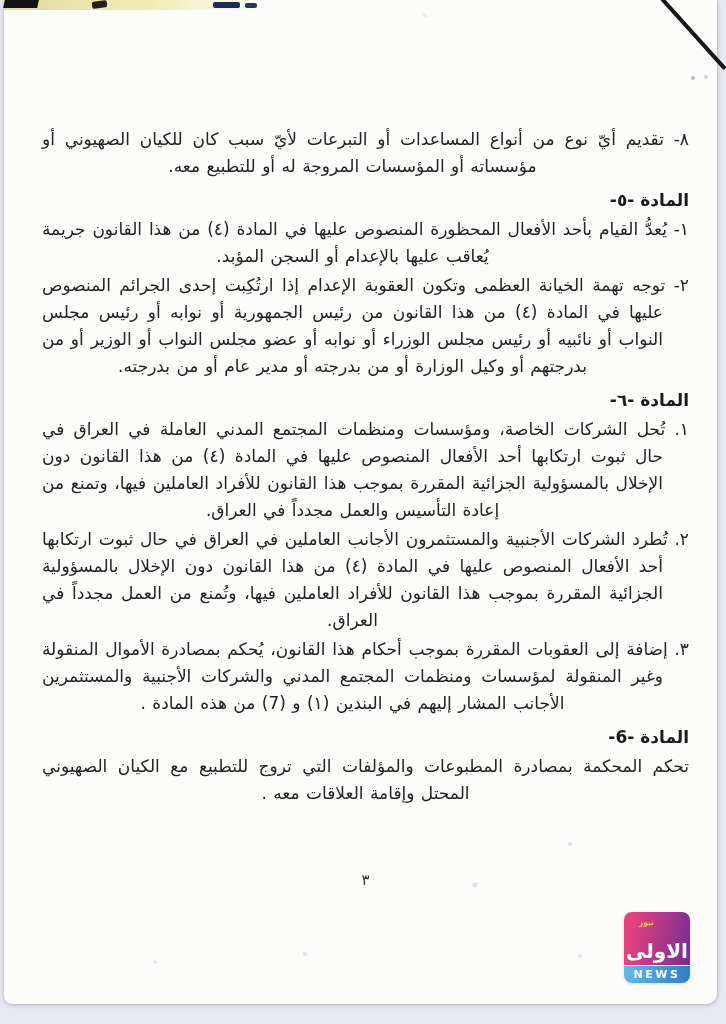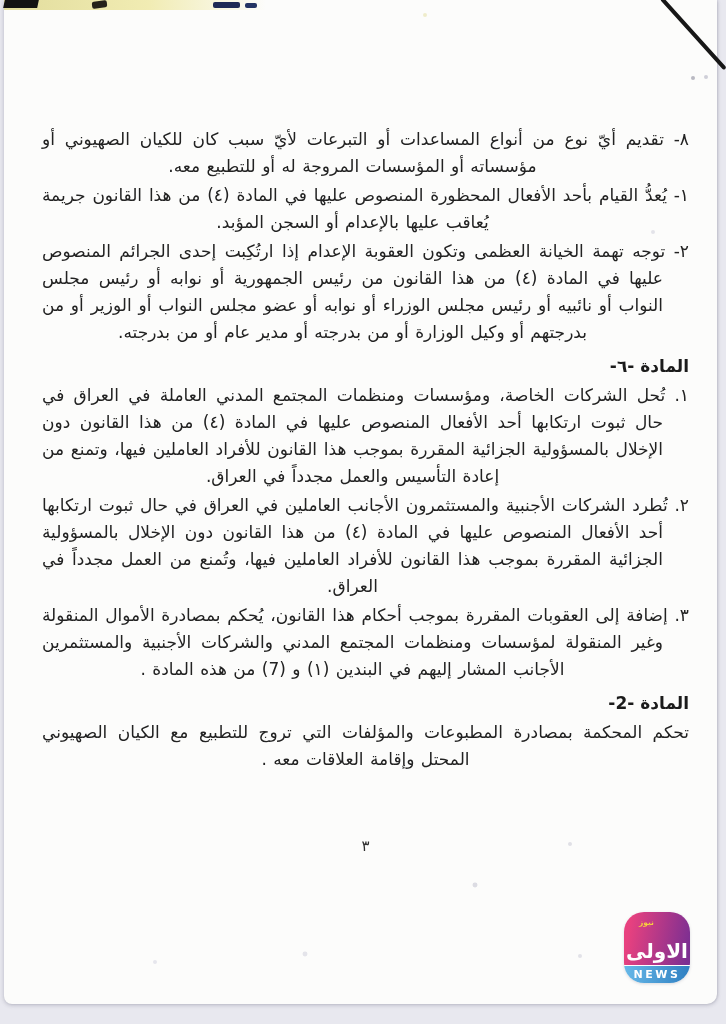--- a/index.html
+++ b/index.html
@@ -71,21 +71,21 @@
   }
   .pagenum{
     margin-top:64px;
     text-align:center;
     font-size:15px;color:#2e2e2e;
   }
 
   
   .logo{
     position:absolute;left:620px;top:912px;width:66px;
-    border-radius:20px;overflow:hidden;background:#fff;
+    border-radius:8px;overflow:hidden;background:#fff;
     box-shadow:0 1px 3px rgba(60,60,90,.18);
   }
   .logo-square{
     position:relative;height:53px;
     display:flex;align-items:center;justify-content:center;
   }
   .logo-word{
     color:#fff;font-weight:bold;font-size:20px;line-height:20px;
     margin-top:25px;direction:rtl;
   }
@@ -114,34 +114,35 @@
     <div class="junk-speck-dark"></div>
     <div class="junk-navy-1"></div>
     <div class="junk-navy-2"></div>
     <div class="corner-line"></div>
     <div class="noise"></div>
 
     <div class="content">
 
       <p class="para hang">٨- تقديم أيّ نوع من أنواع المساعدات أو التبرعات لأيّ سبب كان للكيان الصهيوني أو مؤسساته أو المؤسسات المروجة له أو للتطبيع معه.</p>
 
+      <h2 class="article-heading">المادة -٥-</h2>
 
       <p class="para hang">١- يُعدُّ القيام بأحد الأفعال المحظورة المنصوص عليها في المادة (٤) من هذا القانون جريمة يُعاقب عليها بالإعدام أو السجن المؤبد.</p>
 
       <p class="para hang">٢- توجه تهمة الخيانة العظمى وتكون العقوبة الإعدام إذا ارتُكِبت إحدى الجرائم المنصوص عليها في المادة (٤) من هذا القانون من رئيس الجمهورية أو نوابه أو رئيس مجلس النواب أو نائبيه أو رئيس مجلس الوزراء أو نوابه أو عضو مجلس النواب أو الوزير أو من بدرجتهم أو وكيل الوزارة أو من بدرجته أو مدير عام أو من بدرجته.</p>
 
       <h2 class="article-heading">المادة -٦-</h2>
 
       <p class="para hang">١. تُحل الشركات الخاصة، ومؤسسات ومنظمات المجتمع المدني العاملة في العراق في حال ثبوت ارتكابها أحد الأفعال المنصوص عليها في المادة (٤) من هذا القانون دون الإخلال بالمسؤولية الجزائية المقررة بموجب هذا القانون للأفراد العاملين فيها، وتمنع من إعادة التأسيس والعمل مجدداً في العراق.</p>
 
       <p class="para hang">٢. تُطرد الشركات الأجنبية والمستثمرون الأجانب العاملين في العراق في حال ثبوت ارتكابها أحد الأفعال المنصوص عليها في المادة (٤) من هذا القانون دون الإخلال بالمسؤولية الجزائية المقررة بموجب هذا القانون للأفراد العاملين فيها، وتُمنع من العمل مجدداً في العراق.</p>
 
       <p class="para hang">٣. إضافة إلى العقوبات المقررة بموجب أحكام هذا القانون، يُحكم بمصادرة الأموال المنقولة وغير المنقولة لمؤسسات ومنظمات المجتمع المدني والشركات الأجنبية والمستثمرين الأجانب المشار إليهم في البندين (١) و (7) من هذه المادة .</p>
 
-      <h2 class="article-heading">المادة -2-</h2>
+      <h2 class="article-heading">المادة -6-</h2>
 
       <p class="para">تحكم المحكمة بمصادرة المطبوعات والمؤلفات التي تروج للتطبيع مع الكيان الصهيوني المحتل وإقامة العلاقات معه .</p>
 
       <div class="pagenum">٣</div>
     </div>
 
     <div class="logo">
       <div class="logo-square" style="background: linear-gradient(100deg, rgb(232, 65, 127) 10%, rgb(124, 47, 146) 95%);">
         <span class="logo-sub">نيوز</span>
         <span class="logo-word">الاولى</span>

